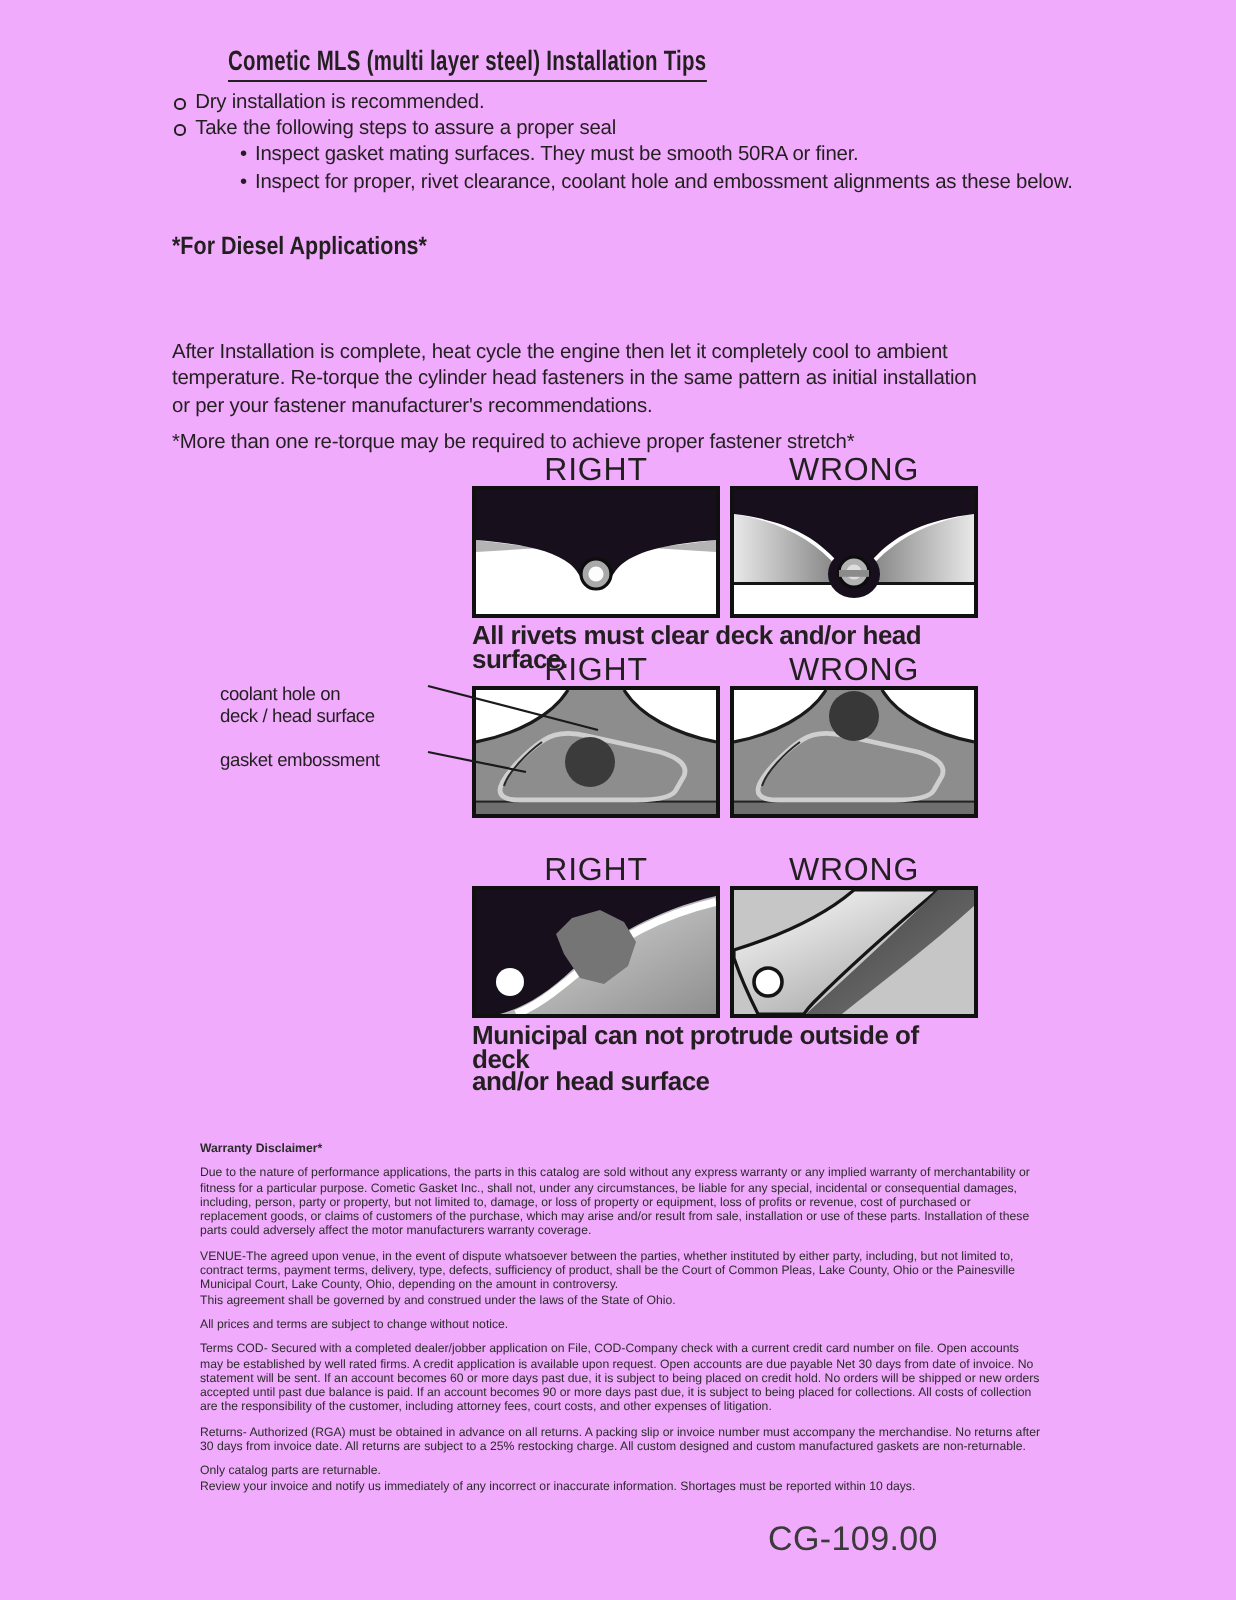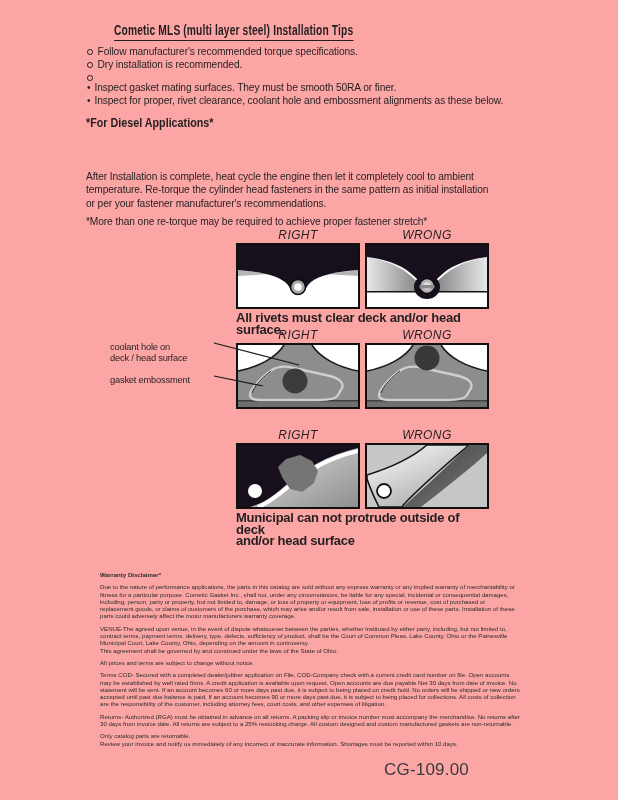--- a/index.html
+++ b/index.html
@@ -1,39 +1,39 @@
 <!DOCTYPE html>
 <html><head>
 <meta charset="utf-8">
 <style>
   html,body{margin:0;padding:0;background:#ffffff;}
-  .page{position:relative;width:618px;height:800px;background:#fca5a5;
+  .page{position:relative;width:618px;height:800px;background:#f0abfc;
         font-family:"Liberation Sans",sans-serif;color:#231f20;overflow:hidden;}
 
   .title{position:absolute;top:22px;left:114px;font-size:14px;font-weight:bold;
          white-space:nowrap;transform:scaleX(.73);transform-origin:left top;
          letter-spacing:.2px;border-bottom:1.7px solid #231f20;padding-bottom:2px;}
 
   .intro{position:absolute;top:45px;left:87px;font-size:10.2px;line-height:13.2px;letter-spacing:-.1px;}
   .bullet{display:flex;align-items:flex-start;}
   .ring{width:3.6px;height:3.6px;border:1px solid #231f20;border-radius:50%;
         margin:4px 5px 0 0;flex:0 0 auto;}
-  .sub{}
+  .sub{margin-left:33px;}
   .dot{margin-right:4px;}
 
   .diesel-h{position:absolute;top:116px;left:86px;font-size:12.5px;font-weight:bold;
             white-space:nowrap;transform:scaleX(.86);transform-origin:left top;}
   .para{position:absolute;left:86px;width:500px;font-size:10.2px;line-height:13.4px;
         letter-spacing:-.1px;white-space:pre-line;}
   .p1{top:136px;} .p2{top:170px;} .note{top:215px;}
 
   .fig{position:absolute;left:110px;width:392px;}
   .f1{top:229px;} .f2{top:329px;} .f3{top:429px;}
   .fig-inner{margin-left:126px;width:253px;}
-  .fig-labels{display:flex;gap:5px;font-size:12px;font-weight:500;line-height:13px;font-style:italic;}
+  .fig-labels{display:flex;gap:5px;font-size:16px;font-weight:500;line-height:13px;}
   .fig-labels span{width:124px;text-align:center;letter-spacing:.4px;}
   .fig-panels{display:flex;gap:5px;margin-top:1px;}
   .panel{width:120px;height:62px;border:2px solid #101010;background:#fff;flex:0 0 auto;}
   .panel svg{display:block;}
   .fig-caption{margin-top:3px;font-size:13px;font-weight:600;letter-spacing:-.25px;
                white-space:pre-line;width:245px;line-height:11.5px;}
   .ann{position:absolute;left:0;width:102px;font-size:9.3px;
        line-height:10.6px;letter-spacing:-.2px;white-space:pre-line;}
   .ann1{top:13px;} .ann2{top:46px;}
 
@@ -47,28 +47,25 @@
 </head>
 <body>
 
 <div class="page">
 
   <div class="title">Cometic MLS (multi layer steel) Installation Tips</div>
 
   <div class="intro">
     <div class="bullet">
       <span class="ring"></span>
-      <span>Follow manufacturer's recommended torque specifications.</span>
+      <span>Dry installation is recommended.</span>
     </div>
     <div class="bullet">
       <span class="ring"></span>
-      <span>Dry installation is recommended.</span>
-    </div>
-    <div class="bullet">
-      <span class="ring"></span>
+      <span>Take the following steps to assure a proper seal</span>
     </div>
     <div class="sub">
       <span class="dot">•</span><span>Inspect gasket mating surfaces.  They must be smooth 50RA or finer.</span>
     </div>
     <div class="sub">
       <span class="dot">•</span><span>Inspect for proper, rivet clearance, coolant hole and embossment alignments as these below.</span>
     </div>
   </div>
 
   <div class="diesel-h">*For Diesel Applications*</div>

